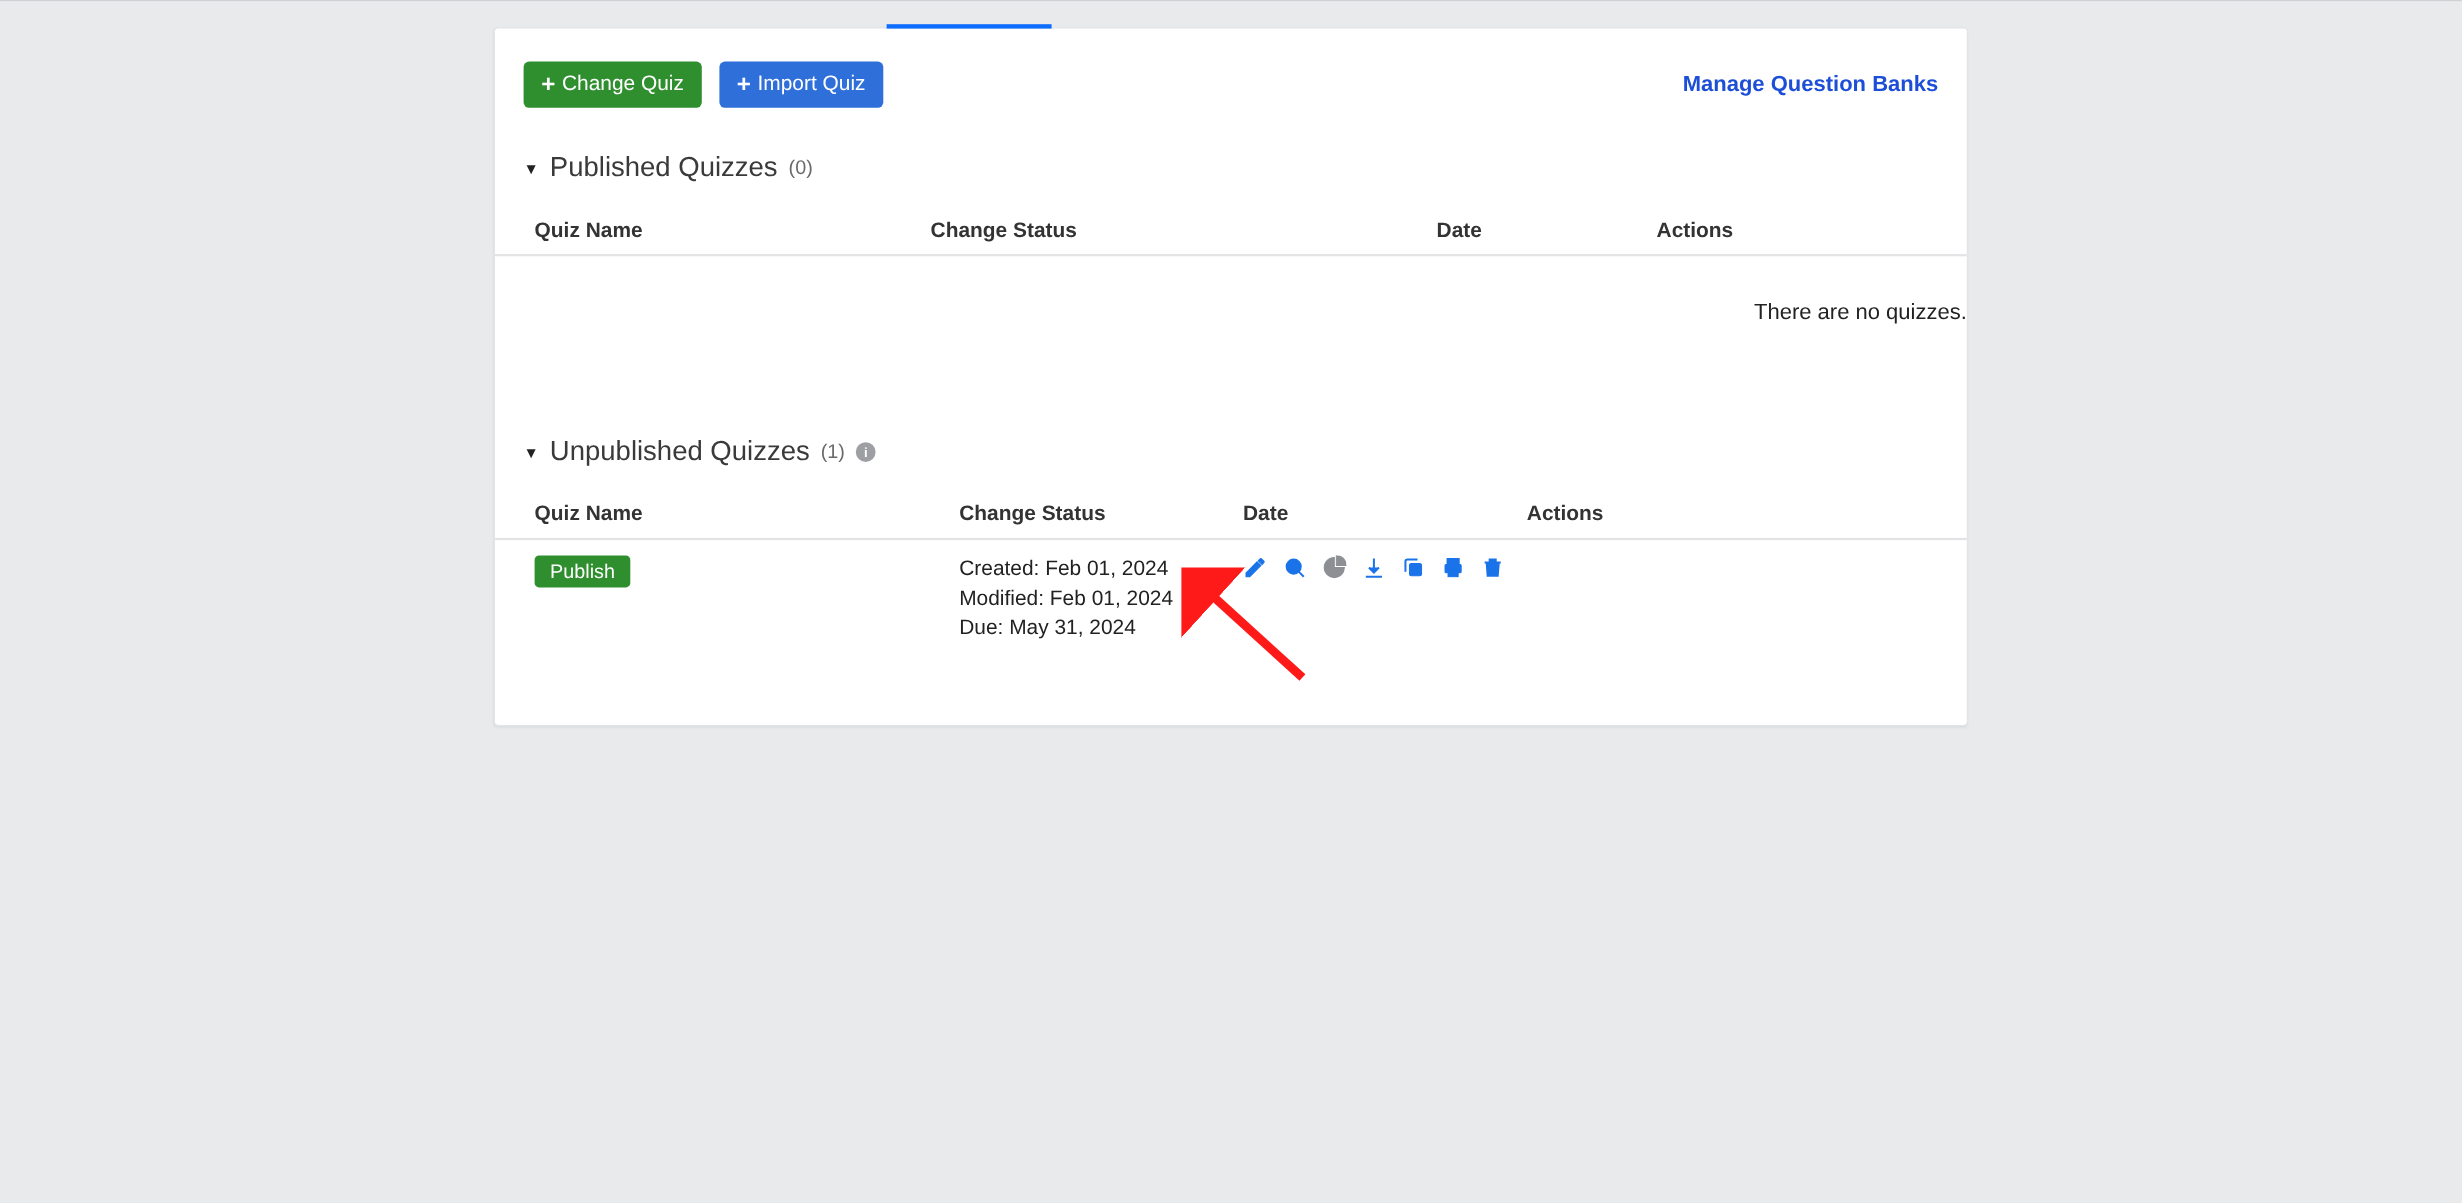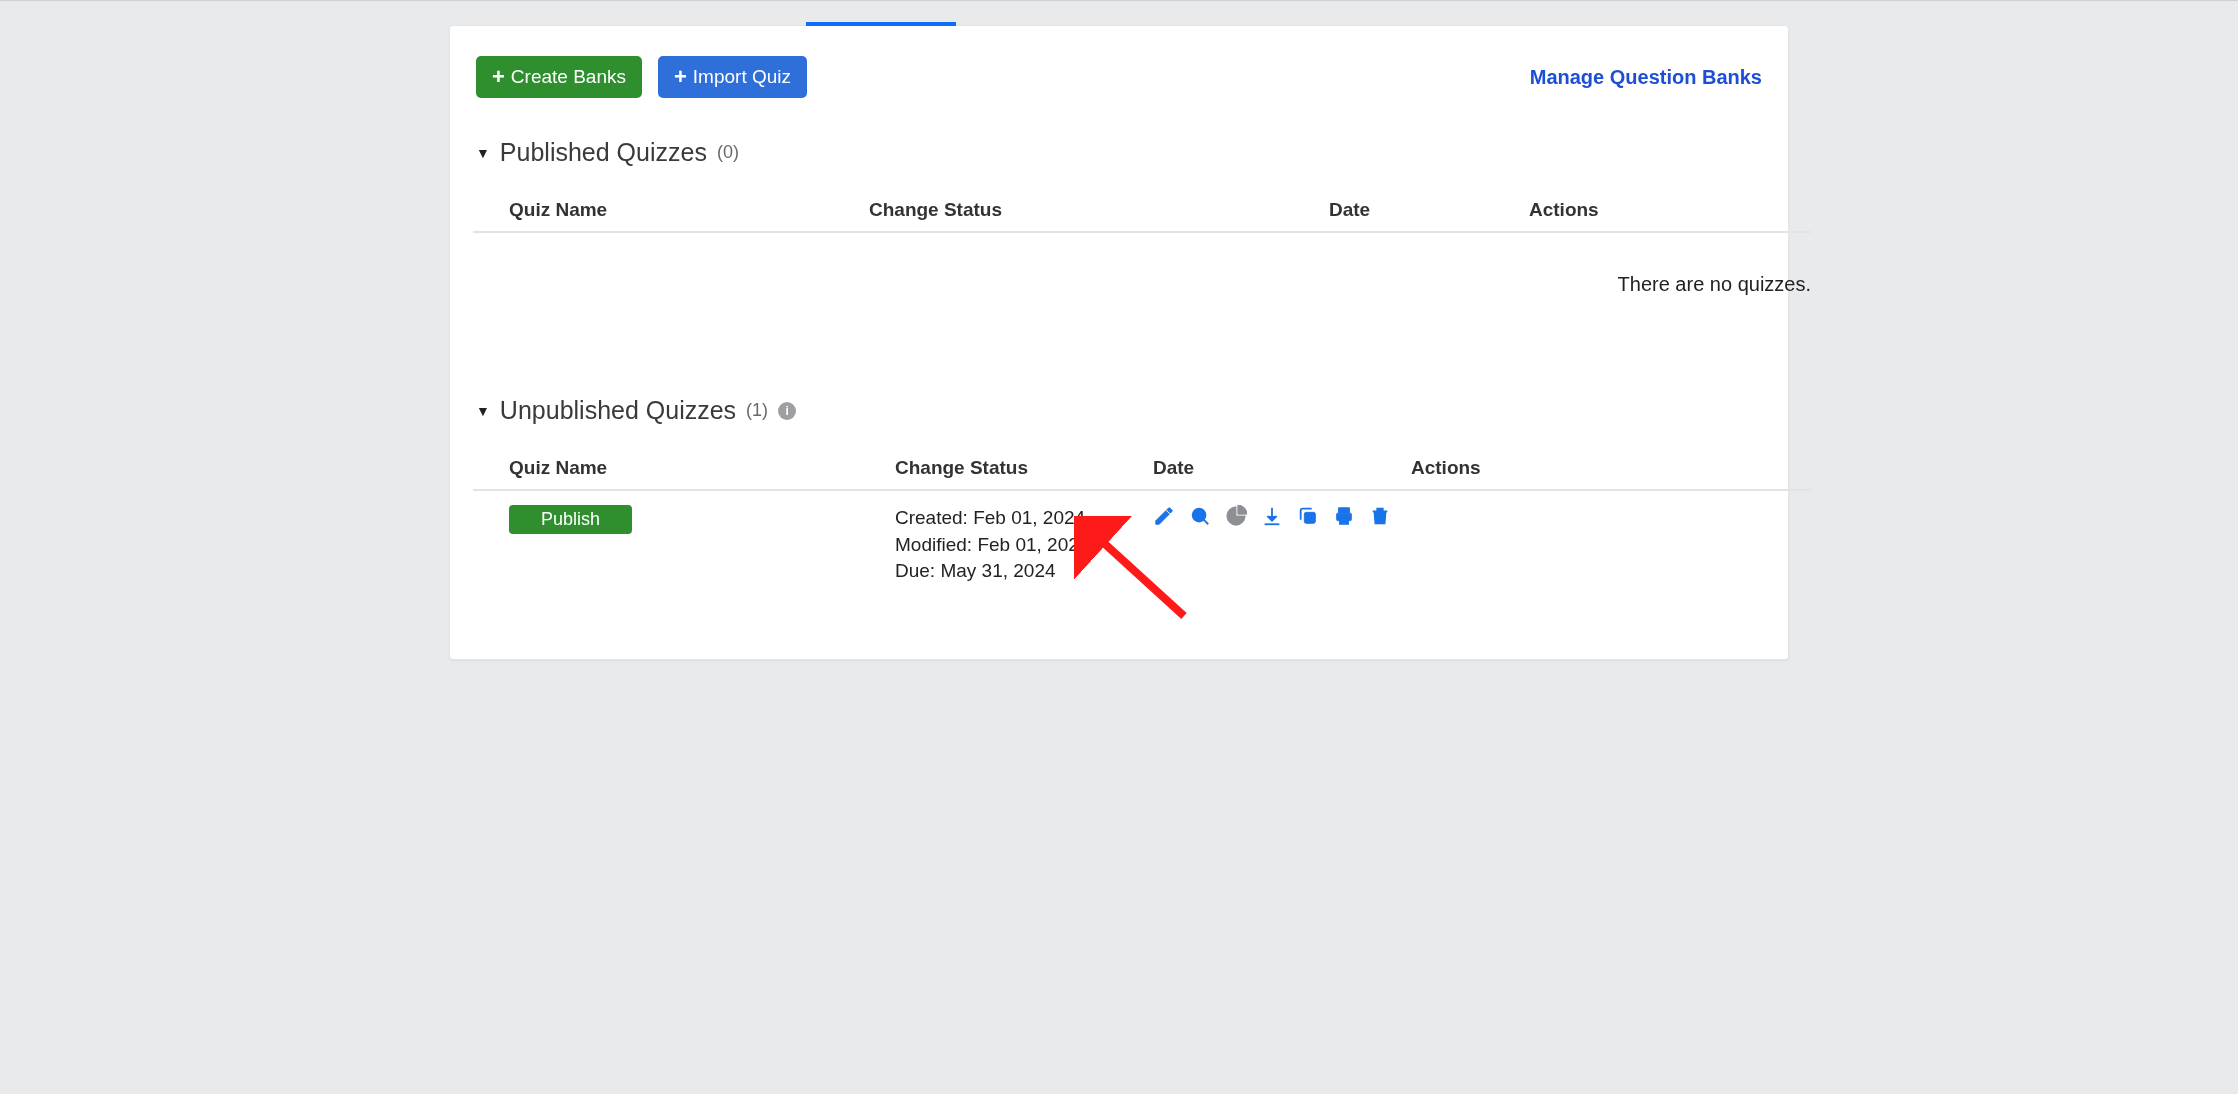--- a/index.html
+++ b/index.html
@@ -101,21 +101,20 @@
     border-radius:50%;
     background:#9d9fa2;
     color:#fff;
     font-size:12px;
     font-weight:700;
   }
 
   .grid {
     width: 100%;
     margin-top: 22px;
-    margin-left: 23px;
   }
   .grid-header, .grid-row {
     display: grid;
     padding: 10px 36px;
     align-items: flex-start;
   }
   .grid.published .grid-header,
   .grid.published .grid-row {
     grid-template-columns: 360px 460px 200px auto;
   }
@@ -141,21 +140,21 @@
     font-size: 20px;
     color: #222;
     padding: 40px 0 60px 0;
   }
 
   .publish-btn {
     background: #2f8f2f;
     color:#fff;
     border:none;
     border-radius:4px;
-    padding:4px 32px;
+    padding:4px 14px;
     font-size:18px;
     cursor:pointer;
   }
   .date-line { font-size:19px; line-height:1.4; color:#222; }
 
   .actions {
     display:flex;
     gap:14px;
     align-items:center;
   }
@@ -183,21 +182,21 @@
 <body>
 
 <div class="top-bar-rim"></div>
 
 <div class="panel">
   <div class="active-tab-indicator"></div>
 
   <div class="toolbar">
     <button class="btn btn-green">
       <span class="plus">+</span>
-      <span>Create Banks</span>
+      <span>Change Quiz</span>
     </button>
     <button class="btn btn-blue">
       <span class="plus">+</span>
       <span>Import Quiz</span>
     </button>
     <div class="spacer"></div>
     <a class="manage-link">Manage Question Banks</a>
   </div>
 
   <div class="section-heading">

